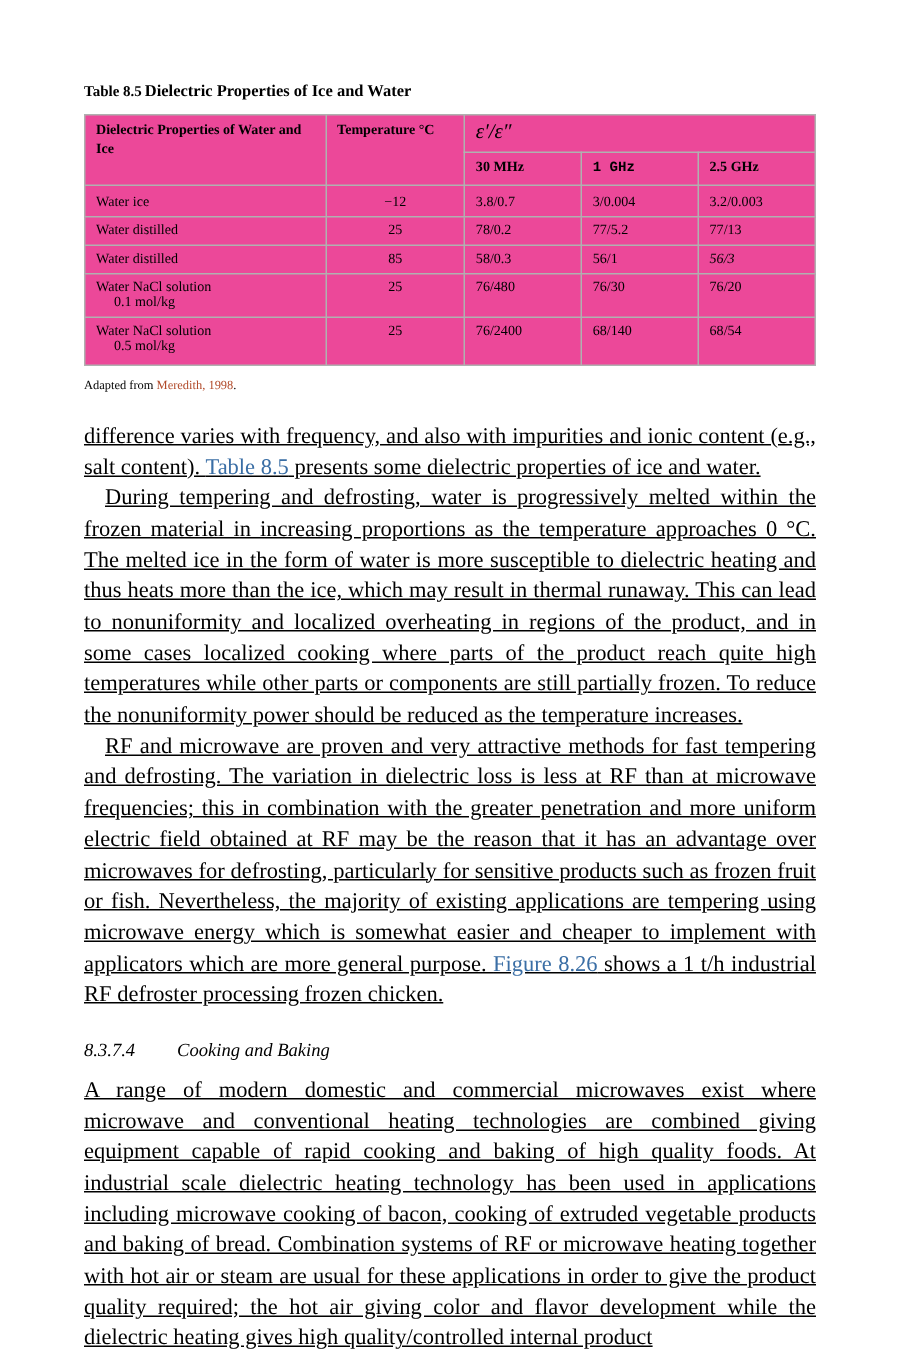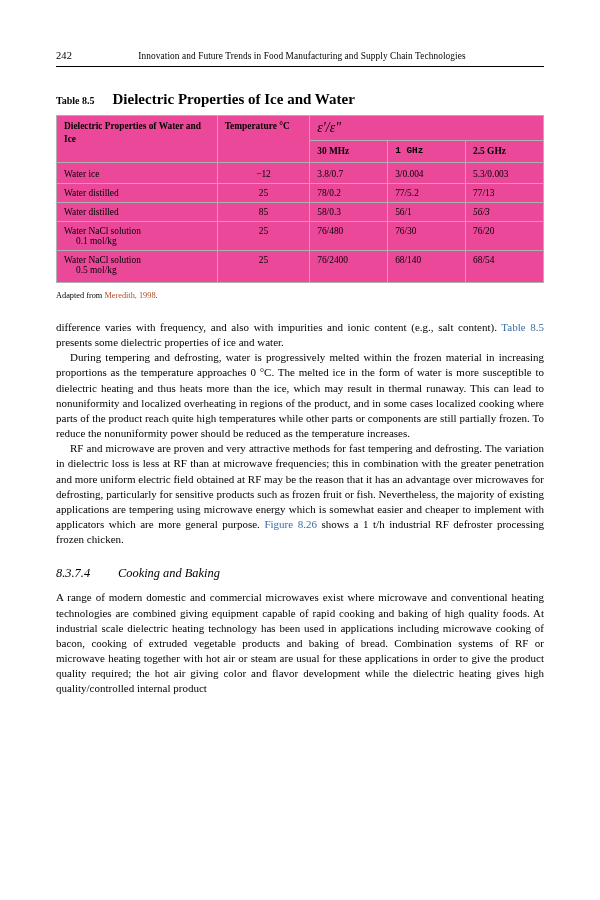--- a/index.html
+++ b/index.html
@@ -45,23 +45,23 @@
   
   .table-caption {
     margin-bottom: 7px;
     line-height: 1.2;
   }
   .table-caption .tnum {
     font-size: 10px;
     font-weight: bold;
   }
   .table-caption .ttitle {
-    font-size: 15px;
+    font-size: 11px;
     font-weight: bold;
-    margin-left: 18px;
+    margin-left: 2px;
   }
   
   table.data {
     width: 100%;
     border-collapse: collapse;
     font-size: 9.4px;
     background: #ec4899;
     border: 0.8px solid #999;
   }
   table.data td, table.data th {
@@ -99,25 +99,26 @@
     padding-left: 12px;
   }
   .tbl-source {
     font-size: 8.3px;
     margin-top: 8px;
     margin-bottom: 20px;
   }
   .tbl-source .link { color: #b14a2a; }
   
   p.body {
-    font-size: 11px;
+    font-size: 15px;
     line-height: 1.38;
     text-align: justify;
     margin: 0 0 0 0;
     text-indent: 0;
+    text-decoration: underline;
   }
   p.body + p.body {
     text-indent: 14px;
   }
   .xref { color: #3a6ea5; }
   h3.sec {
     font-size: 12.4px;
     font-style: italic;
     font-weight: normal;
     margin: 19px 0 9px 0;
@@ -125,24 +126,20 @@
   h3.sec .secnum {
     display: inline-block;
     min-width: 62px;
   }
 </style>
 </head>
 <body>
 
 <div class="page">
 
-  <div class="running-head">
-    <span class="folio">242</span>
-    <span class="head-title">Innovation and Future Trends in Food Manufacturing and Supply Chain Technologies</span>
-  </div>
 
   <div class="table-caption">
     <span class="tnum">Table 8.5</span><span class="ttitle">Dielectric Properties of Ice and Water</span>
   </div>
 
   <table class="data">
     <tbody>
       <tr>
         <td class="hdr" style="width:33%;" rowspan="2">Dielectric Properties of Water and Ice</td>
         <td class="hdr" style="width:19%;" rowspan="2">Temperature °C</td>
@@ -152,21 +149,21 @@
         <td class="hdr" style="width:16%;">30 MHz</td>
         <td class="hdr" style="width:16%;font-family:Liberation Mono, monospace;">1 GHz</td>
         <td class="hdr" style="width:16%;">2.5 GHz</td>
       </tr>
 
       <tr class="body-rows tbl-sep-top">
         <td class="rowgroup" style="padding-top:6px;">Water ice</td>
         <td class="ctr rowgroup" style="padding-top:6px;">−12</td>
         <td class="rowgroup" style="padding-top:6px;">3.8/0.7</td>
         <td class="rowgroup" style="padding-top:6px;">3/0.004</td>
-        <td class="rowgroup" style="padding-top:6px;border-right:0.8px solid #b0b0b0;">5.3/0.003</td>
+        <td class="rowgroup" style="padding-top:6px;border-right:0.8px solid #b0b0b0;">3.2/0.003</td>
       </tr>
 
       <tr class="body-rows">
         <td class="rowgroup">Water distilled</td>
         <td class="ctr rowgroup">25</td>
         <td class="rowgroup">78/0.2</td>
         <td class="rowgroup">77/5.2</td>
         <td class="rowgroup" style="border-right:0.8px solid #b0b0b0;">77/13</td>
       </tr>
 

